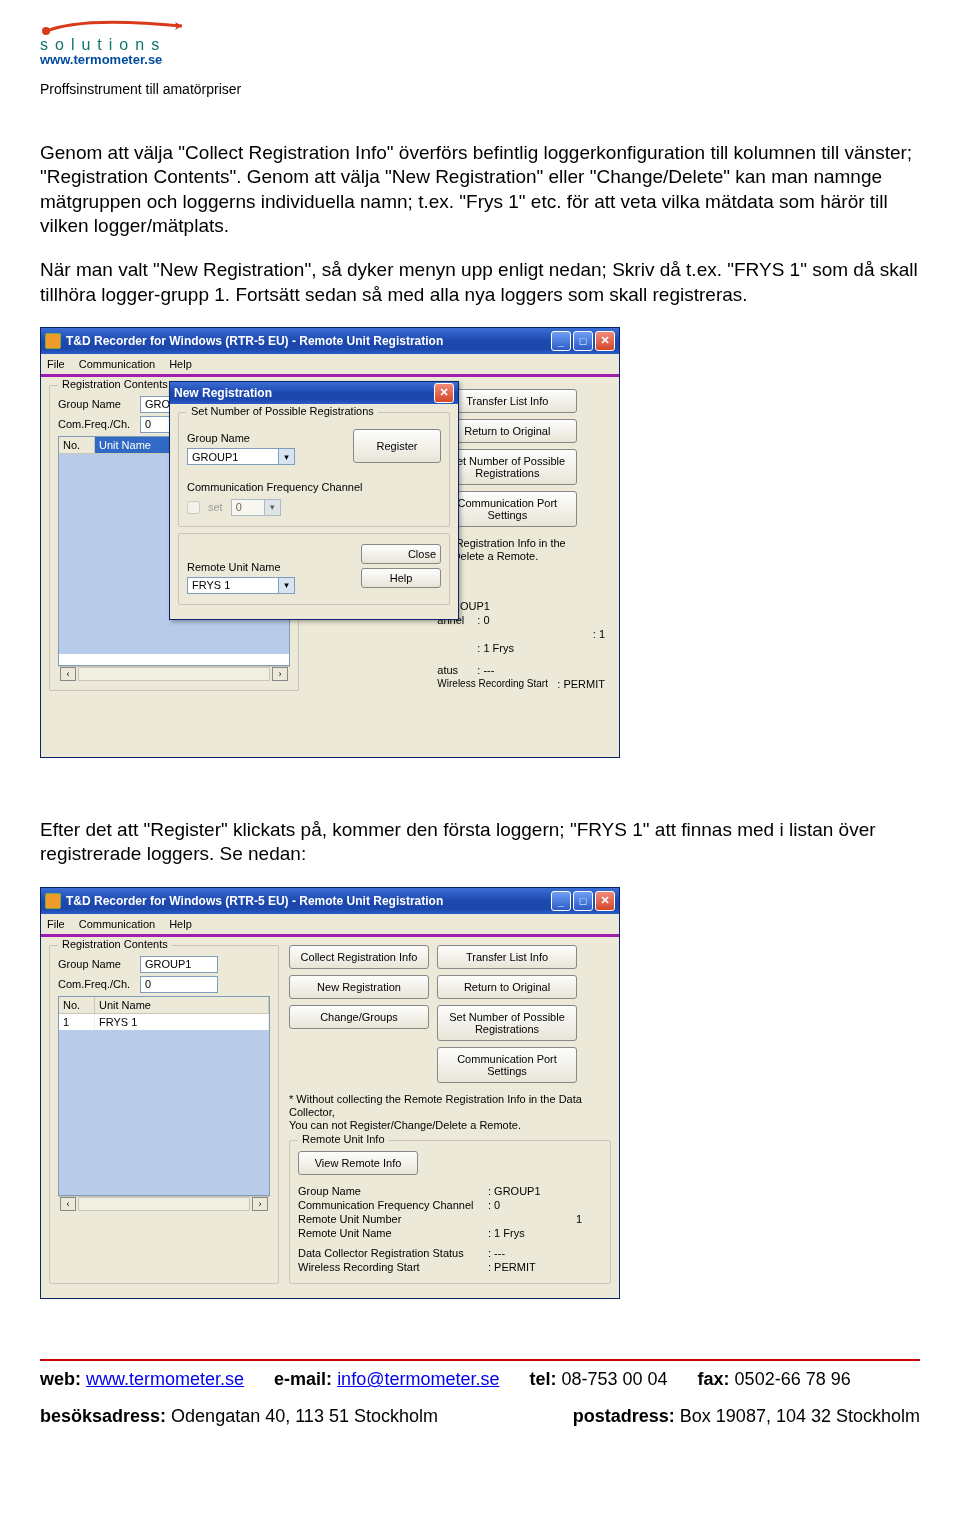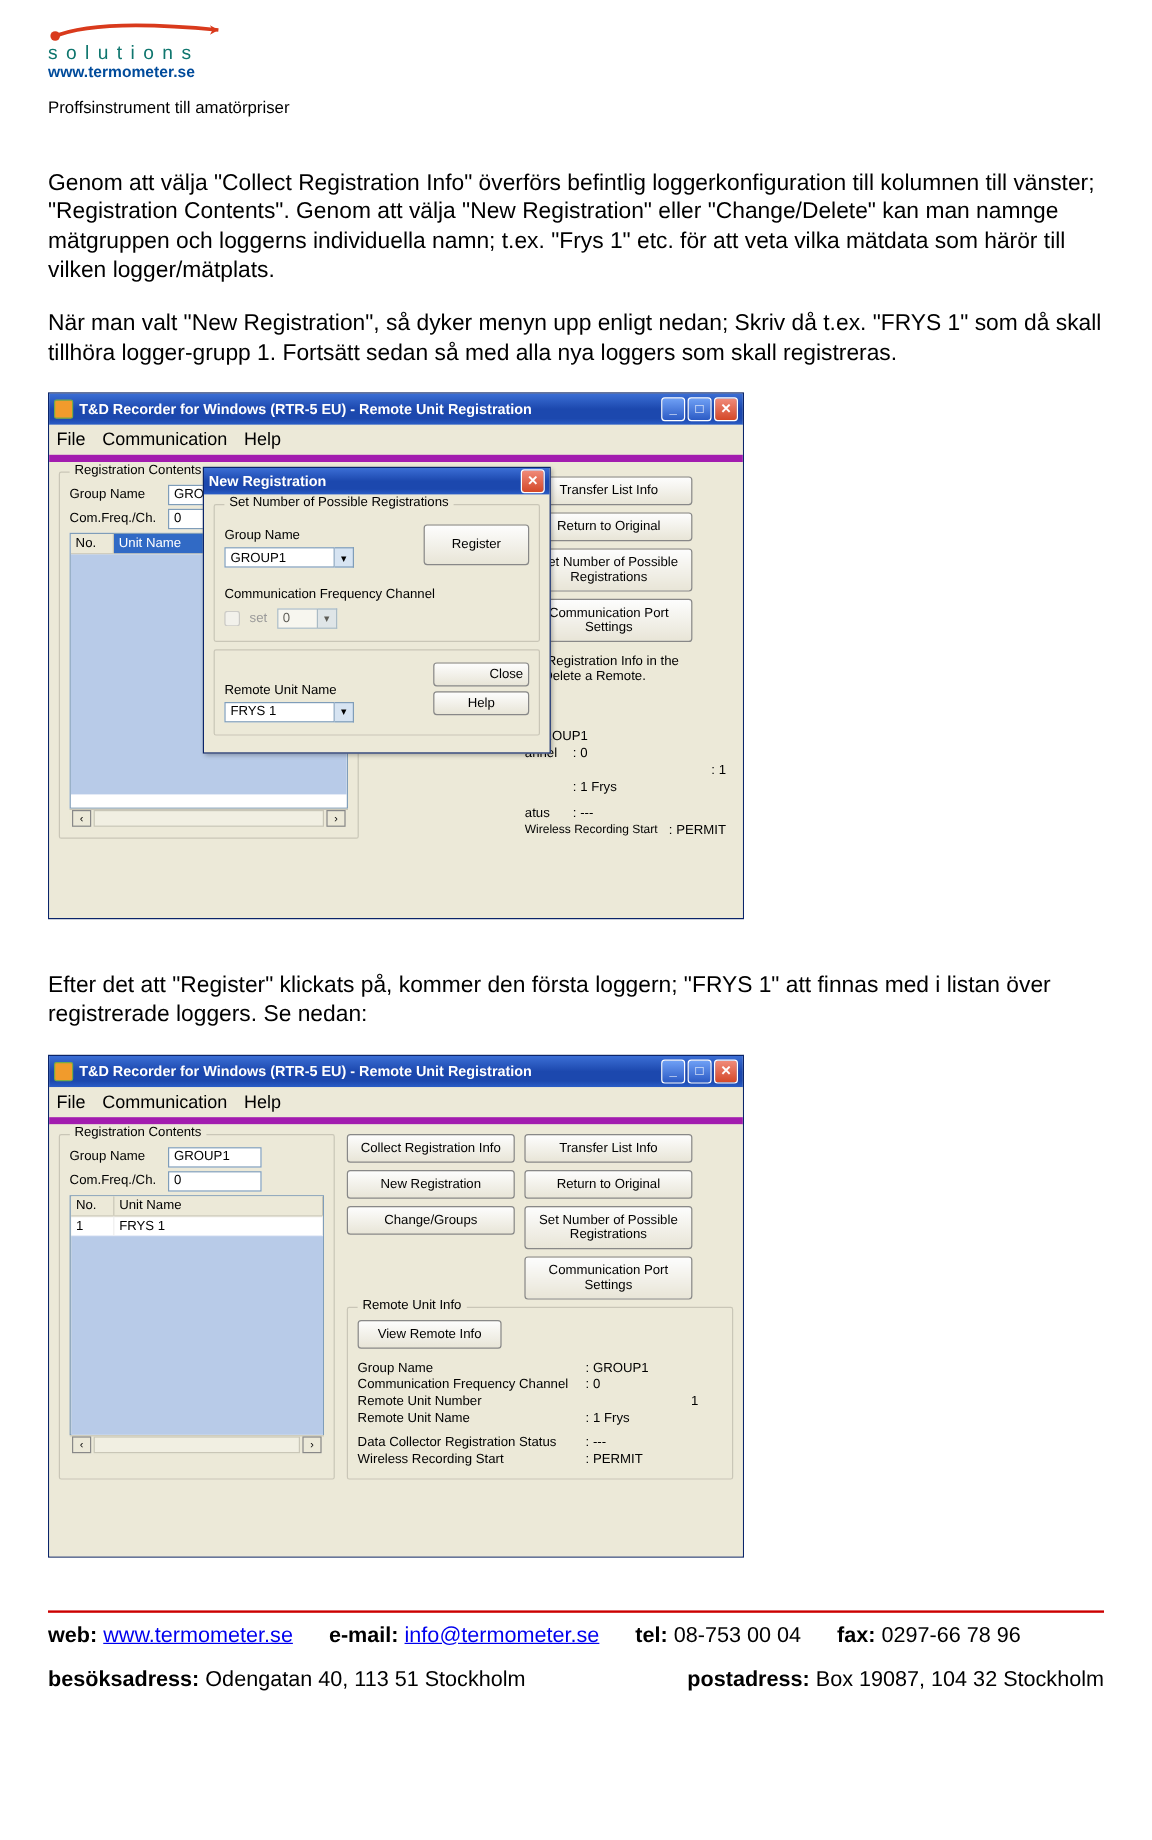--- a/index.html
+++ b/index.html
@@ -27,40 +27,40 @@
 
   .body-text { font-size: 19px; line-height: 1.28; margin-bottom: 20px; }
 
   
   .xp-window {
     border: 1px solid #0a246a;
     background: #ece9d8;
     font-family: Tahoma, Arial, sans-serif;
     font-size: 11px;
     color: #000;
-    margin-bottom: 44px;
+    margin-bottom: 60px;
     width: 580px;
   }
   .xp-titlebar {
     background: linear-gradient(to bottom, #3b6ed5, #1c48ae 50%, #1c48ae 80%, #2a5dc7);
     color: #fff;
     display: flex; align-items: center; justify-content: space-between;
     height: 26px; padding: 0 4px;
     font-size: 12px; font-weight: bold;
   }
   .xp-title-left { display: flex; align-items: center; gap: 5px; }
   .xp-title-icon { width: 16px; height: 16px; background: #f19b2c; border: 1px solid #7a4; border-radius: 2px; }
   .xp-title-buttons { display: flex; gap: 2px; }
   .xp-tbtn {
     width: 20px; height: 20px; background: linear-gradient(to bottom, #6fa0f5, #2c5bc5);
     border: 1px solid #fff; border-radius: 3px; display:flex; align-items:center; justify-content:center;
     color:#fff; font-weight:bold; font-size:11px;
   }
   .xp-tbtn.close { background: linear-gradient(to bottom, #f08b7a, #d44828); }
-  .xp-menubar { background: #ece9d8; padding: 4px 6px; display:flex; gap:14px; font-size:15px; border-bottom:6px solid #a21caf;}
+  .xp-menubar { background: #ece9d8; padding: 4px 6px; display:flex; gap:14px; font-size:11px; border-bottom:3px solid #a21caf;}
   .xp-content { padding: 8px; position: relative; background:#ece9d8; min-height:380px;}
 
   .fieldset {
     border: 1px solid #c9c6b7; border-radius:2px; margin-bottom: 6px;
     padding: 10px 8px 8px 8px; position: relative;
   }
   .fieldset .legend {
     position: absolute; top: -8px; left: 8px; background: #ece9d8;
     padding: 0 4px; font-size: 11px;
   }
@@ -333,20 +333,24 @@
             <button class="xp-button">New Registration</button>
             <button class="xp-button">Change/Groups</button>
           </div>
           <div>
             <button class="xp-button">Transfer List Info</button>
             <button class="xp-button">Return to Original</button>
             <button class="xp-button" style="line-height:1.1;">Set Number of Possible Registrations</button>
             <button class="xp-button" style="line-height:1.1;">Communication Port Settings</button>
           </div>
         </div>
+        <div class="note-text" style="margin:4px 0 8px 0;">
+          <span>* Without collecting the Remote Registration Info in the Data Collector,</span><br>
+          <span>You can not Register/Change/Delete a Remote.</span>
+        </div>
         <div class="fieldset">
           <span class="legend">Remote Unit Info</span>
           <button class="xp-button" style="width:120px; margin-bottom:10px;">View Remote Info</button>
           <div class="info-line">
               <span class="k">Group Name</span>
               <span class="v">: GROUP1</span>
             </div>
           <div class="info-line">
               <span class="k">Communication Frequency Channel</span>
               <span class="v">: 0</span>
@@ -372,18 +376,18 @@
       </div>
     </div>
   </div>
 </div>
 
 <div class="footer-rule"></div>
 <div class="footer-line">
   <span><span class="lab">web:</span> <a>www.termometer.se</a></span>
   <span><span class="lab">e-mail:</span> <a>info@termometer.se</a></span>
   <span><span class="lab">tel:</span> <span>08-753 00 04</span></span>
-  <span><span class="lab">fax:</span> <span>0297-66 78 96</span></span>
+  <span><span class="lab">fax:</span> <span>0502-66 78 96</span></span>
 </div>
 <div class="footer-line">
   <span><span class="lab">besöksadress:</span> <span>Odengatan 40, 113 51 Stockholm</span></span>
   <span style="margin-left:auto;"><span class="lab">postadress:</span> <span>Box 19087, 104 32 Stockholm</span></span>
 </div>
 
 </body></html>

